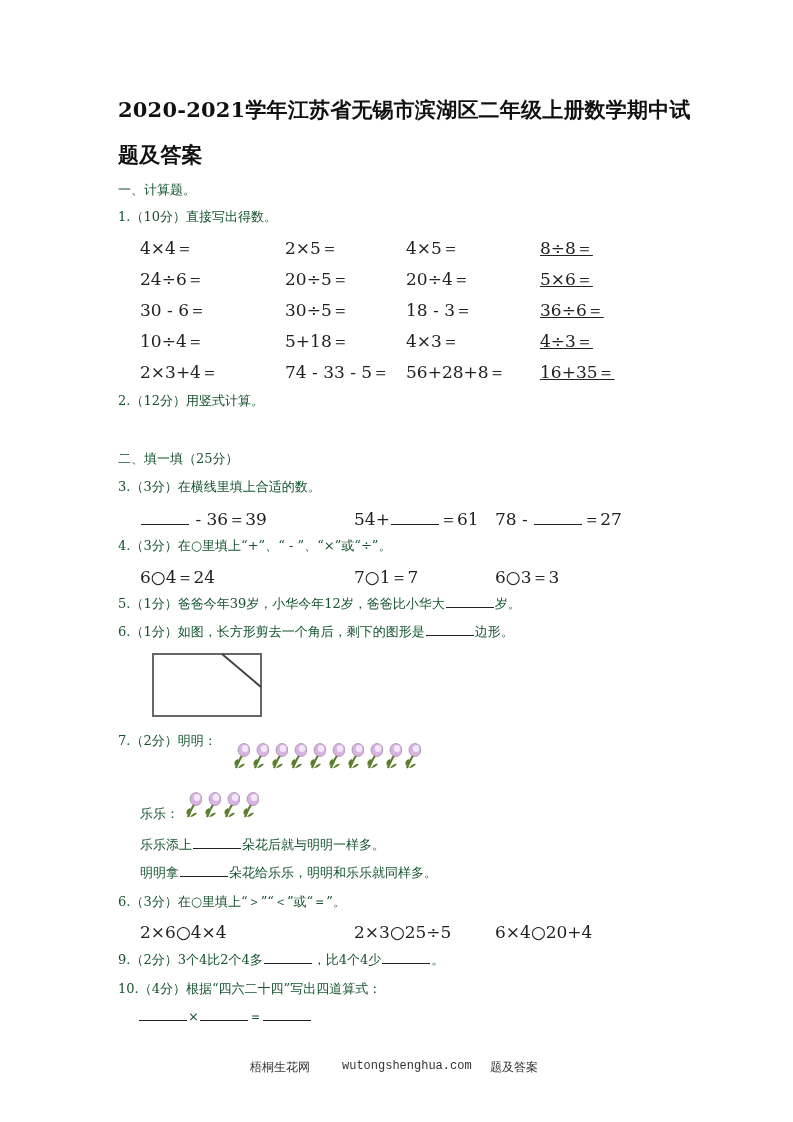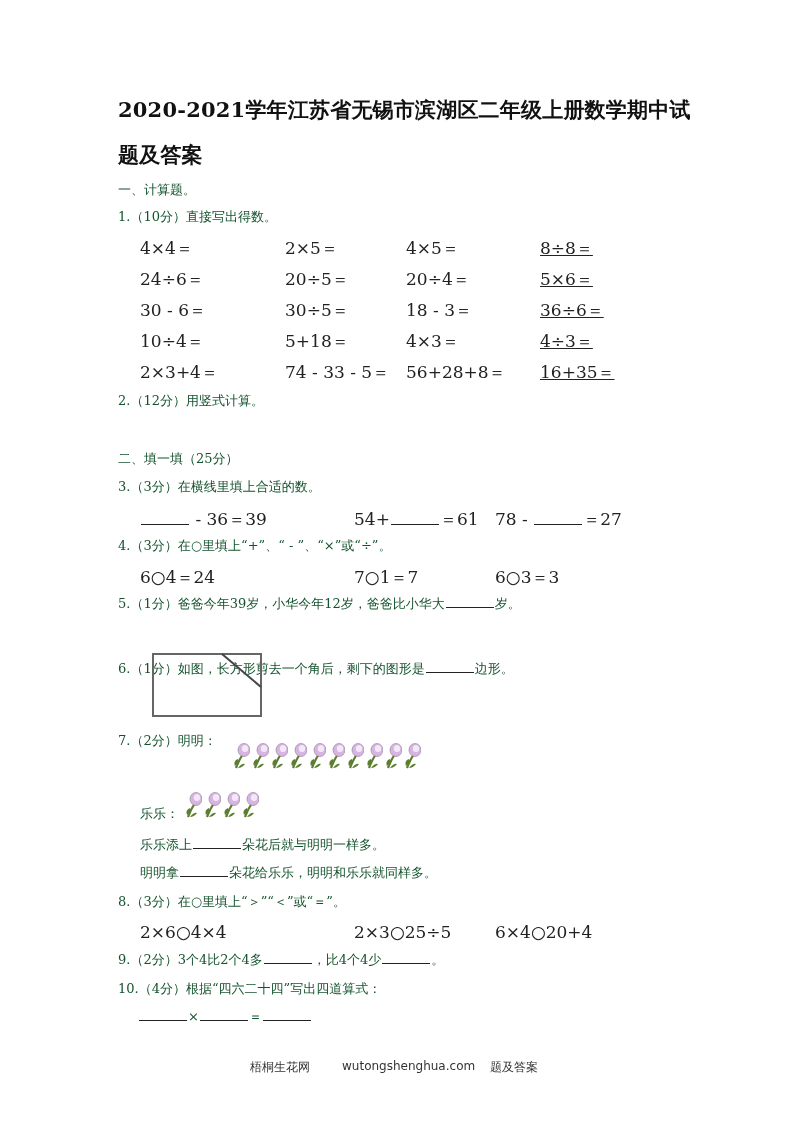--- a/index.html
+++ b/index.html
@@ -14,21 +14,21 @@
   .grid-row { position:absolute; left:140px; font-size:17px; height:18px; width:600px; }
   .cell { position:absolute; top:0; white-space:nowrap; }
   .c0 { left:0; } .c1 { left:130px;margin-left:15px; } .c2 { left:266px; } .c3 { left:400px;text-decoration:underline; }
   .f0 { left:0; } .f1 { left:178px;margin-left:36px; } .f2 { left:355px; }
   .blank { display:inline-block; border-bottom:1px solid #222; width:48px; height:12px; vertical-align:baseline; margin:0 1px; }
   .fig { position:absolute; left:152px; top:653px; width:110px; height:64px; }
   .flowers { position:absolute; display:flex; }
   .flower { width:18px; height:28px; position:relative; margin-right:1px; }
   .footer { position:absolute; top:1059px; left:0; width:793px; font-size:12px; color:#333;
             font-family:"DejaVu Sans","Liberation Sans",sans-serif; }
-  .footer span { position:absolute; white-space:nowrap; }
+  .footer span { position:absolute; white-space:nowrap;font-family:Liberation Mono, monospace; }
 </style>
 </head>
 <body>
 
 <div class="page">
 
   <div class="title t1">2020-2021学年江苏省无锡市滨湖区二年级上册数学期中试</div>
   <div class="title t2">题及答案</div>
 
   <div class="line" style="top:181px">一、计算题。</div>
@@ -86,21 +86,21 @@
   <div class="grid-row" style="top:566px">
     <span class="cell f0">6○4＝24</span>
     <span class="cell f1">7○1＝7</span>
     <span class="cell f2">6○3＝3</span>
   </div>
 
   <div class="line" style="top:595px">
     <span>5.（1分）爸爸今年39岁，小华今年12岁，爸爸比小华大</span><span class="blank"></span><span>岁。</span>
   </div>
 
-  <div class="line" style="top:660px">
+  <div class="line" style="top:623px">
     <span>6.（1分）如图，长方形剪去一个角后，剩下的图形是</span><span class="blank"></span><span>边形。</span>
   </div>
   <svg class="fig" viewBox="0 0 110 64">
     <rect x="1" y="1" width="108" height="62" fill="none" stroke="#666" stroke-width="2"></rect>
     <line x1="70" y1="1" x2="109" y2="34" stroke="#444" stroke-width="2"></line>
   </svg>
 
   <div class="line" style="top:732px">7.（2分）明明：</div>
   <div class="flowers" id="flowers-mingming" style="left:232px; top:742px;">
       <div class="flower"><svg width="18" height="28" viewBox="0 0 18 28">
@@ -205,21 +205,21 @@
           <ellipse cx="13" cy="6.5" rx="3.2" ry="3.6" fill="#f3e8f7"></ellipse>
         </svg></div>
     </div>
   <div class="line" style="left:140px; top:864px">
     <span>明明拿</span><span class="blank"></span><span>朵花给乐乐，明明和乐乐就同样多。</span>
   </div>
   <div class="line" style="left:140px; top:836px">
     <span>乐乐添上</span><span class="blank"></span><span>朵花后就与明明一样多。</span>
   </div>
 
-  <div class="line" style="top:893px">8.（3分）在○里填上“＞”“＜”或“＝”。</div>
+  <div class="line" style="top:893px">6.（3分）在○里填上“＞”“＜”或“＝”。</div>
   <div class="grid-row" style="top:922px">
     <span class="cell f0">2×6○4×4</span>
     <span class="cell f1">2×3○25÷5</span>
     <span class="cell f2">6×4○20+4</span>
   </div>
 
   <div class="line" style="top:951px">
     <span>9.（2分）3个4比2个4多</span><span class="blank"></span><span>，比4个4少</span><span class="blank"></span><span>。</span>
   </div>
 

